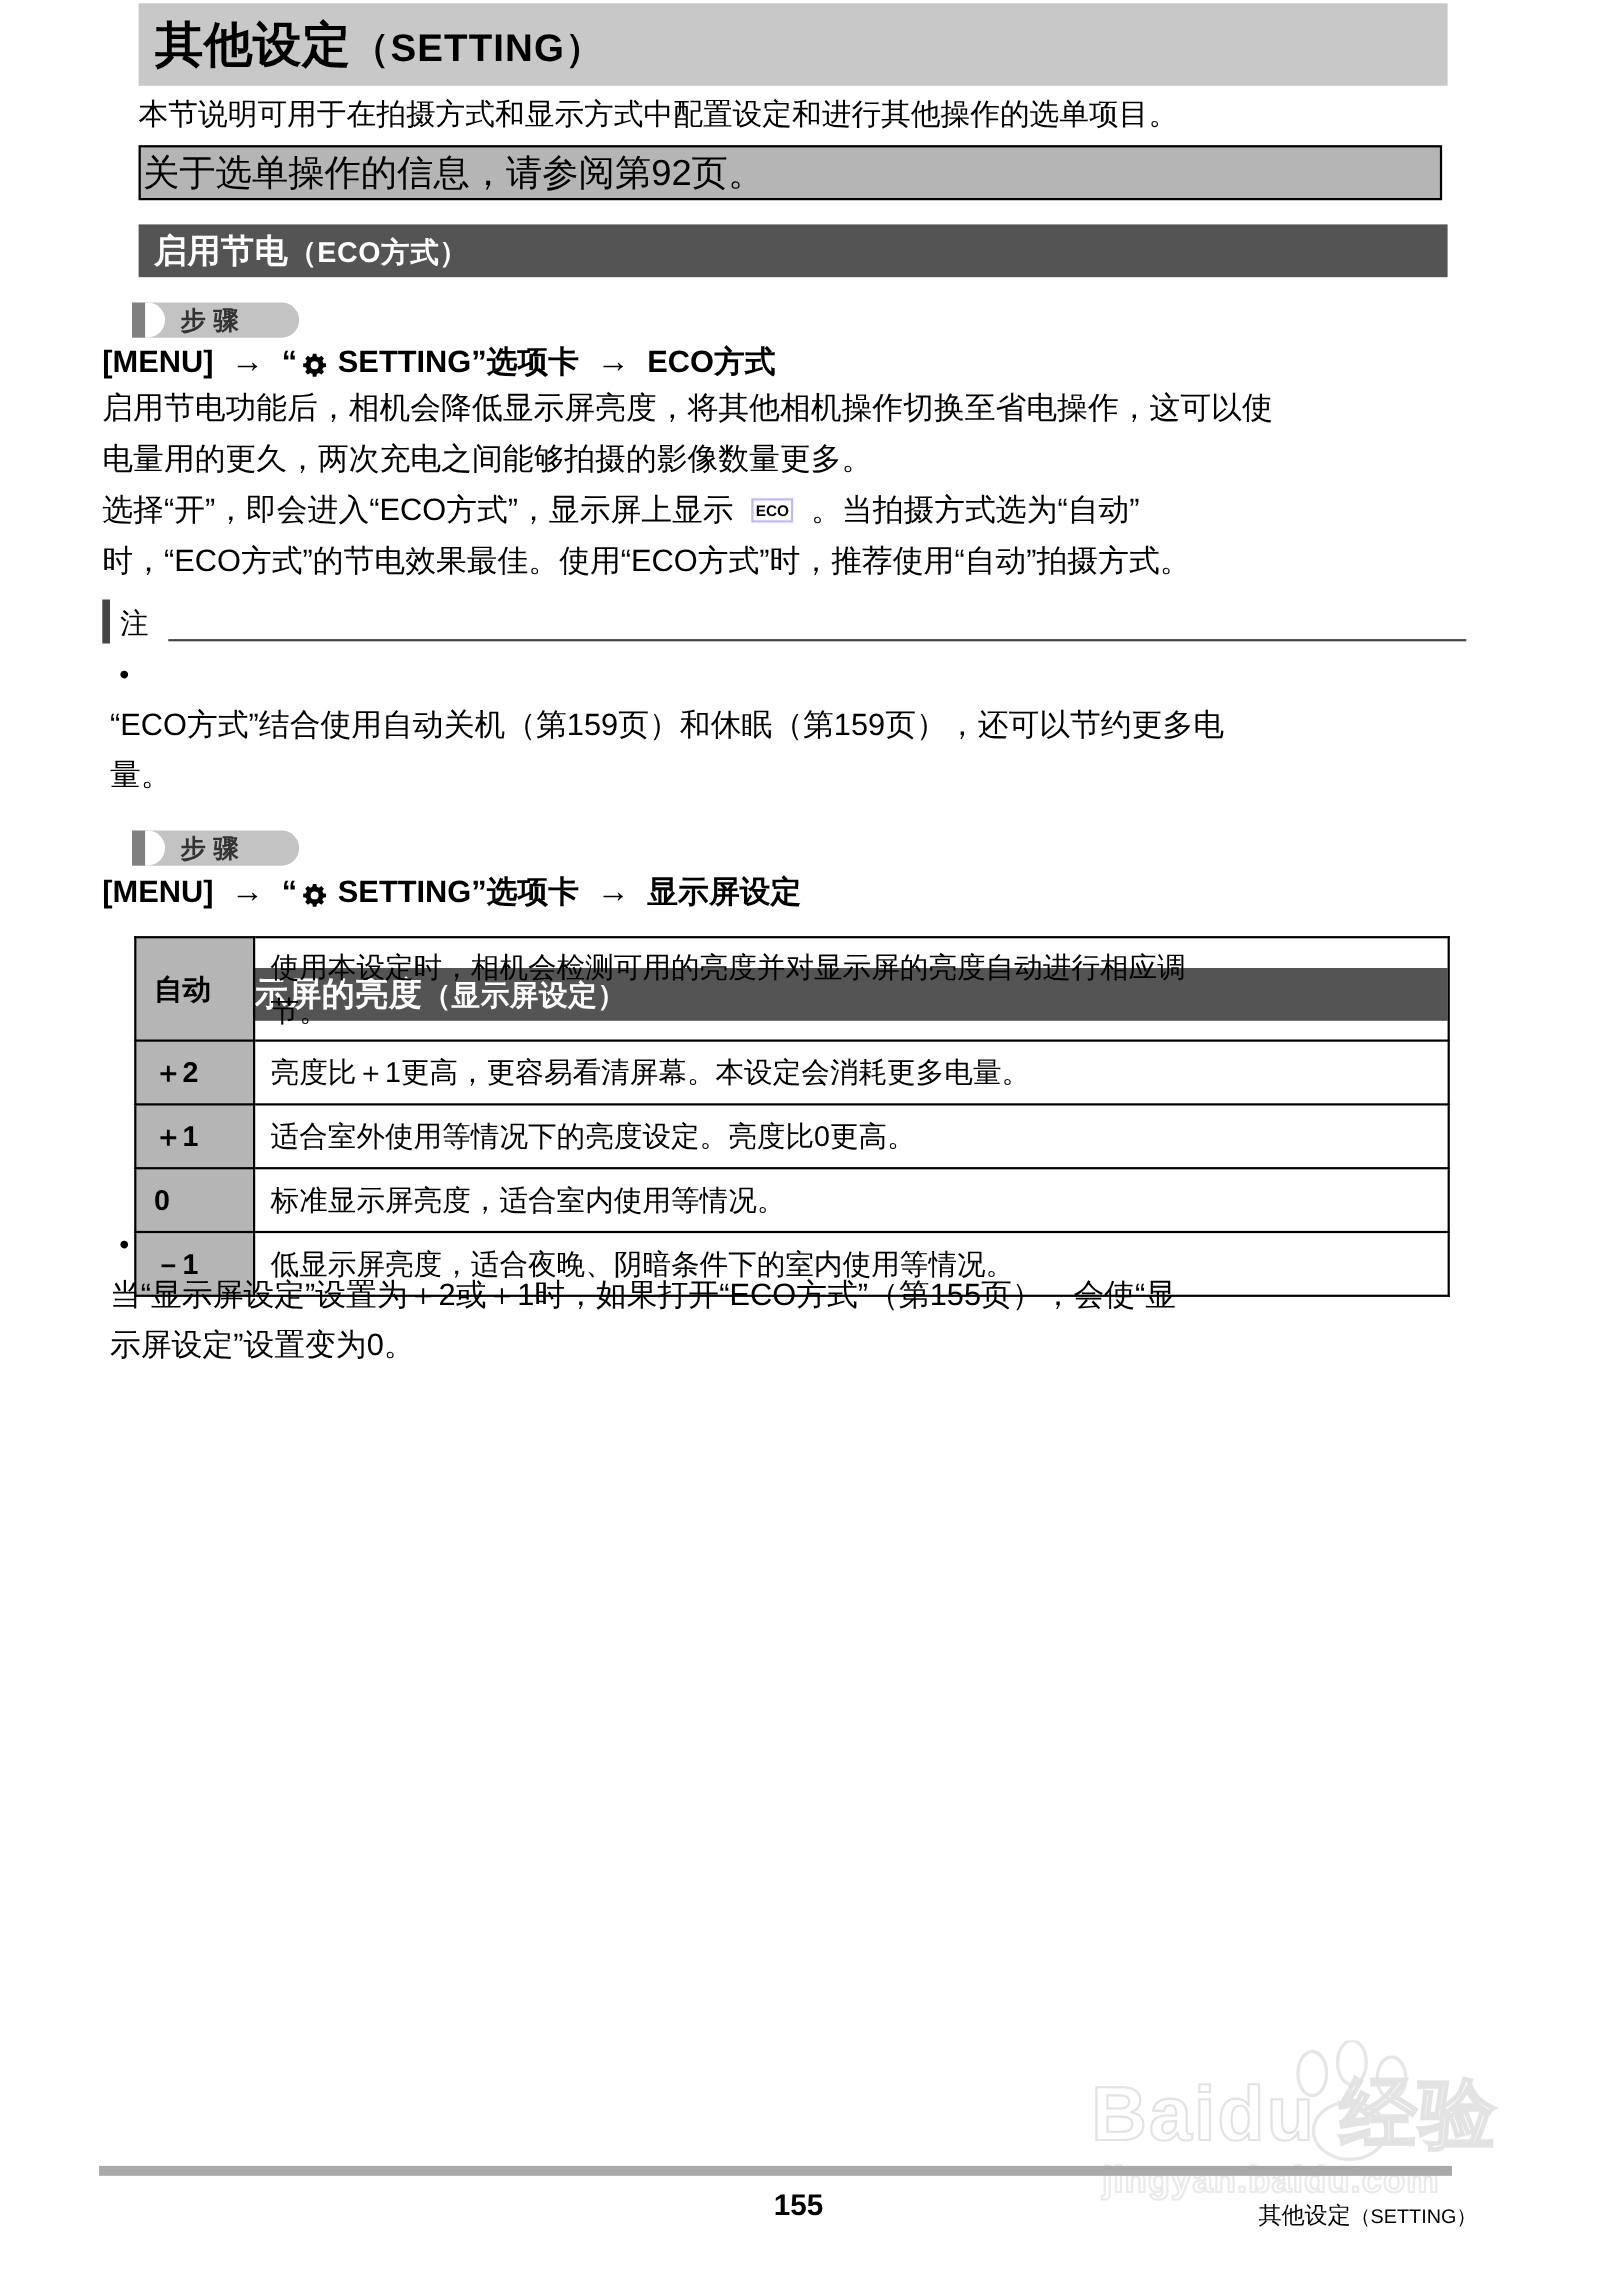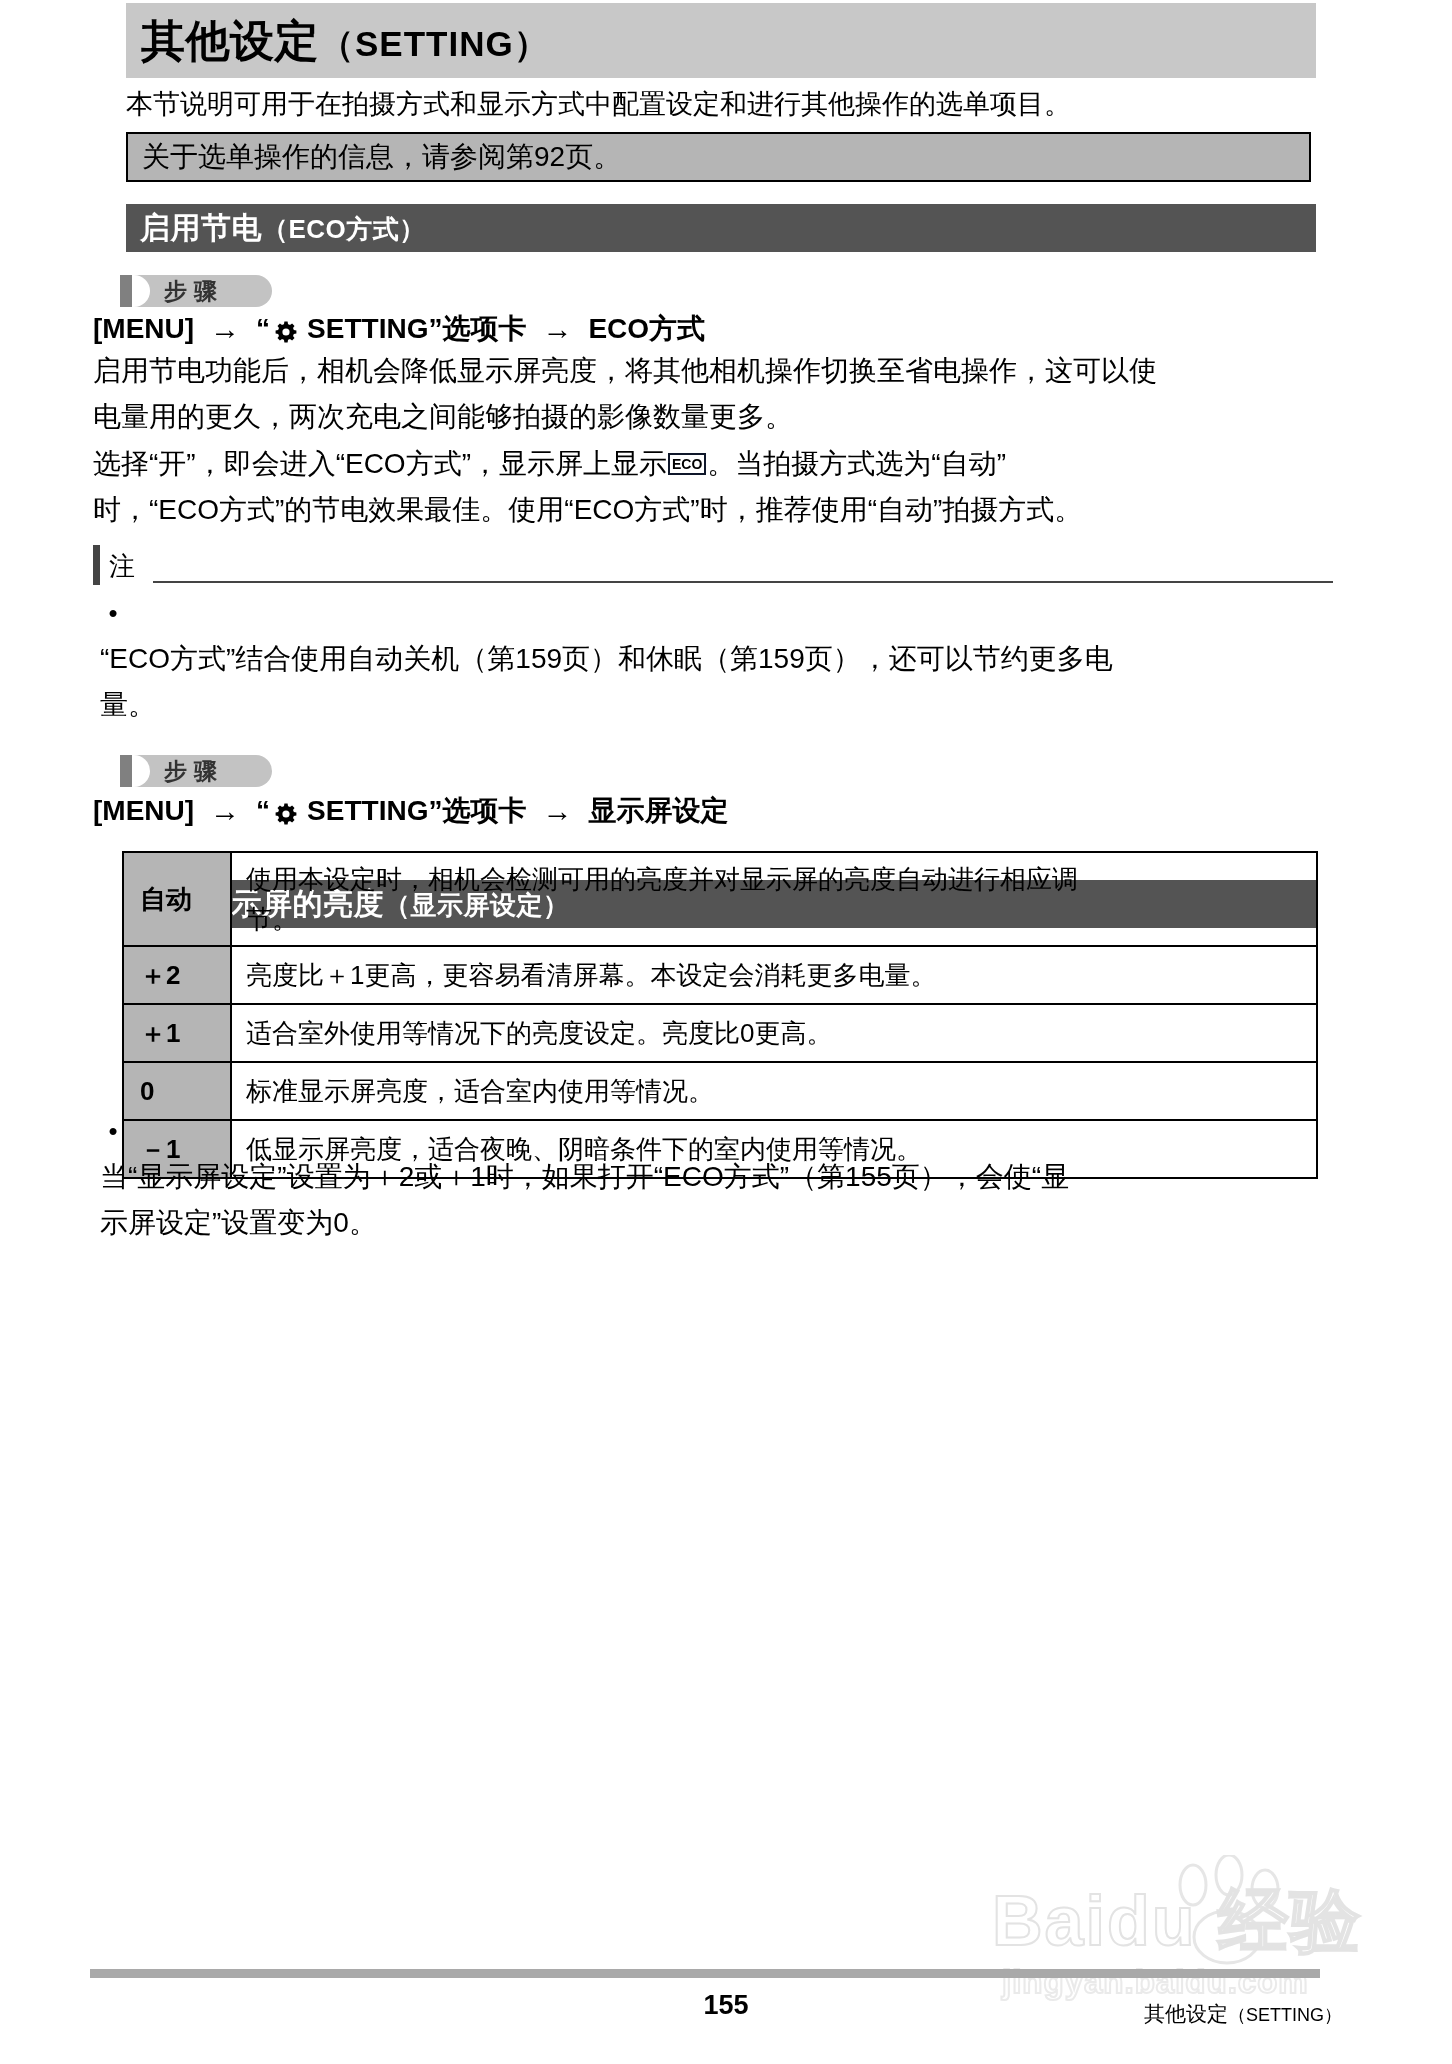--- a/index.html
+++ b/index.html
@@ -63,22 +63,22 @@
     top: 132px;
     width: 1185px;
     height: 50px;
     background: #b5b5b5;
     border: 2px solid #000;
     box-sizing: border-box;
     display: flex;
     align-items: center;
   }
   .callout span {
-    font-size: 28px;
-    padding-left: 14px;
+    font-size: 33px;
+    padding-left: 2px;
     white-space: nowrap;
   }
 
   
   .section-bar {
     position: absolute;
     left: 126px;
     width: 1190px;
     height: 48px;
     background: #545454;
@@ -184,29 +184,29 @@
     width: 1235px;
     font-size: 28px;
     line-height: 46px;
   }
   .body-par .ln { display: block; white-space: nowrap; }
   #par-eco-1 { top: 348px; }
   #par-eco-2 { top: 441px; }
 
   .eco-badge {
     display: inline-block;
-    border: 2px solid #0f172a;
+    border: 2px solid #c4b5fd;
     font-size: 14px;
     font-weight: bold;
     line-height: 15px;
     padding: 2px 2px 1px 2px;
     letter-spacing: 0px;
     position: relative;
     top: -4px;
-    margin: 0 1px;
+    margin: 0 16px;
     font-family: "Liberation Sans", sans-serif;
   }
 
   
   .note-header {
     position: absolute;
     left: 93px;
     width: 1240px;
     height: 42px;
   }

